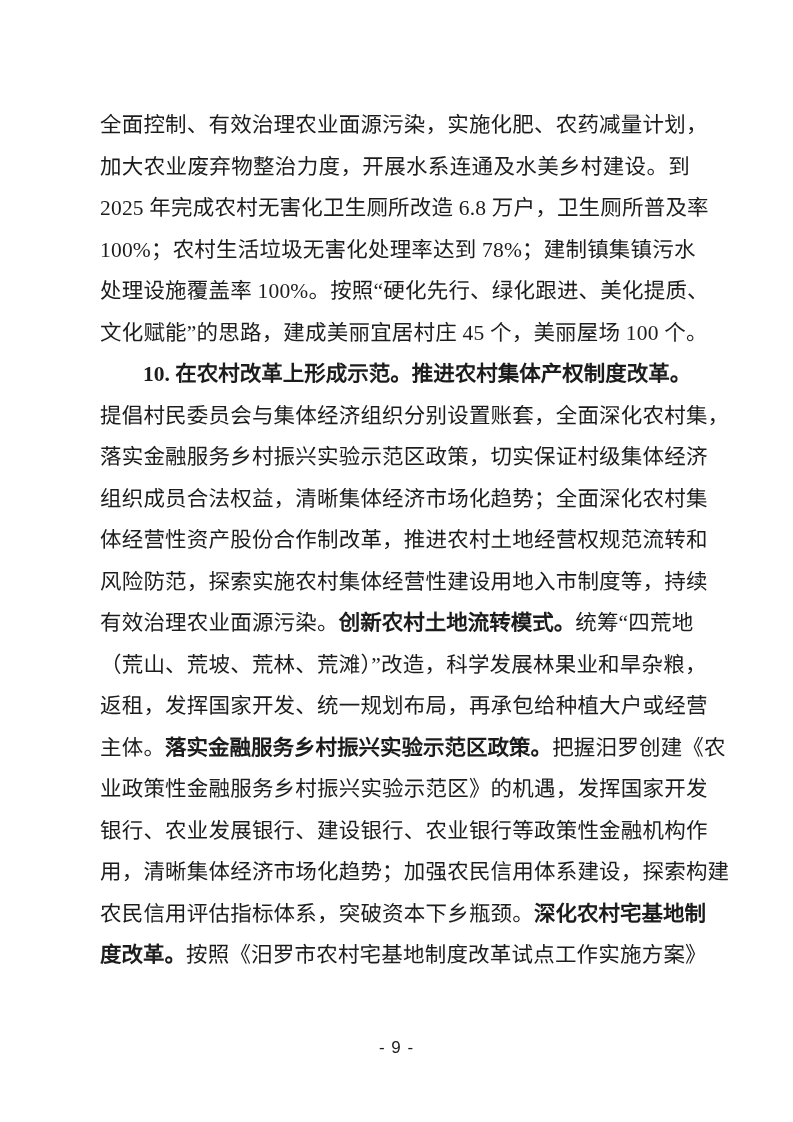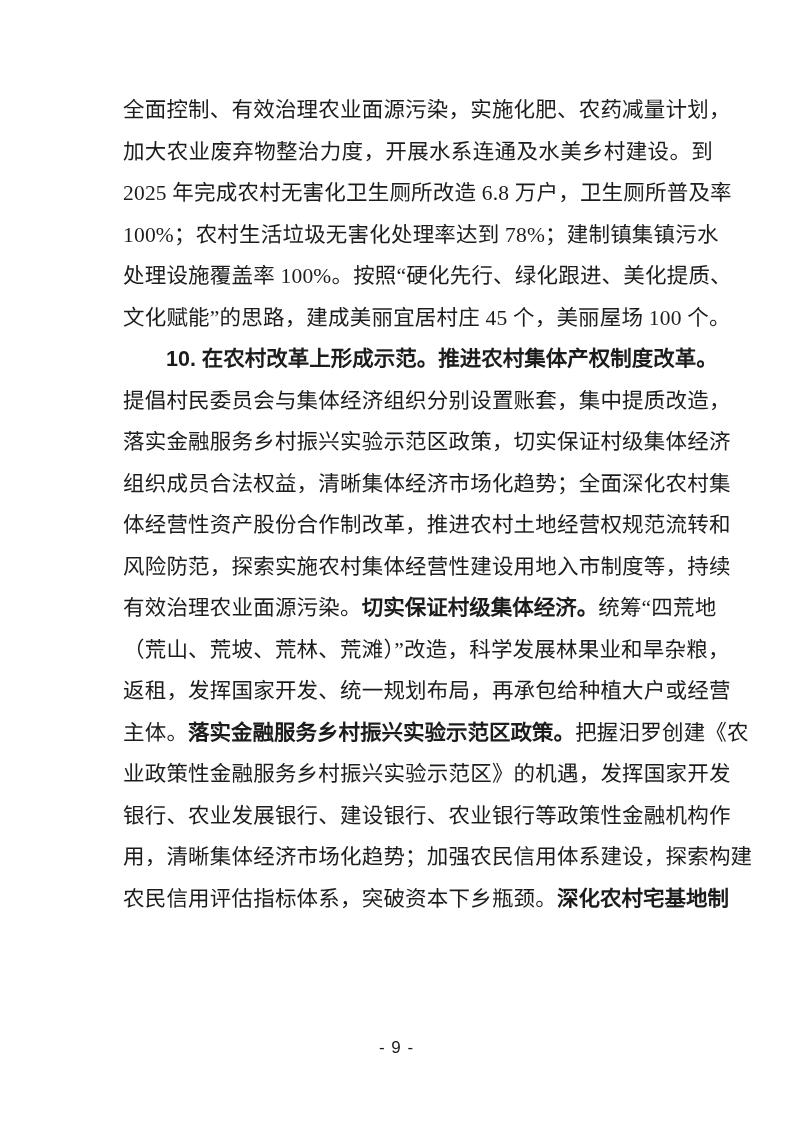--- a/index.html
+++ b/index.html
@@ -12,43 +12,42 @@
     width: 793px;
     height: 1122px;
     background: #ffffff;
     overflow: hidden;
     font-family: "Liberation Serif", "DejaVu Serif", serif;
     color: #1c1c1c;
   }
   .text-block {
     position: absolute;
     left: 100px;
-    top: 90px;
+    top: 105px;
     width: 590px;
-    margin-left: 23px;
   }
   .line {
     height: 41.5px;
     line-height: 41.5px;
     font-size: 21.5px;
     letter-spacing: 0.2px;
     text-align: justify;
     text-align-last: justify;
     white-space: nowrap;
     overflow: visible;
   }
   .line.indent {
     text-indent: 43px;
   }
   .seg {
     font-weight: 400;
   }
   .seg.bold {
     font-weight: 700;
-    font-family: Liberation Sans, sans-serif;
+    font-family: Liberation Serif, serif;
     letter-spacing: 0;
   }
   .footer {
     position: absolute;
     left: 0;
     top: 1038px;
     width: 793px;
     text-align: center;
     font-size: 17px;
     letter-spacing: 1px;
@@ -61,28 +60,29 @@
 
 <div class="page">
   <div class="text-block">
       <div class="line"><span class="seg">全面控制、有效治理农业面源污染，实施化肥、农药减量计划，</span></div>
       <div class="line"><span class="seg">加大农业废弃物整治力度，开展水系连通及水美乡村建设。到</span></div>
       <div class="line"><span class="seg">2025 年完成农村无害化卫生厕所改造 6.8 万户，卫生厕所普及率</span></div>
       <div class="line"><span class="seg">100%；农村生活垃圾无害化处理率达到 78%；建制镇集镇污水</span></div>
       <div class="line"><span class="seg">处理设施覆盖率 100%。按照“硬化先行、绿化跟进、美化提质、</span></div>
       <div class="line"><span class="seg">文化赋能”的思路，建成美丽宜居村庄 45 个，美丽屋场 100 个。</span></div>
       <div class="line indent"><span class="seg bold">10. 在农村改革上形成示范。推进农村集体产权制度改革。</span></div>
-      <div class="line"><span class="seg">提倡村民委员会与集体经济组织分别设置账套，集中提质改造，</span></div>
+      <div class="line"><span class="seg">提倡村民委员会与集体经济组织分别设置账套，全面深化农村集，</span></div>
       <div class="line"><span class="seg">落实金融服务乡村振兴实验示范区政策，切实保证村级集体经济</span></div>
       <div class="line"><span class="seg">组织成员合法权益，清晰集体经济市场化趋势；全面深化农村集</span></div>
       <div class="line"><span class="seg">体经营性资产股份合作制改革，推进农村土地经营权规范流转和</span></div>
       <div class="line"><span class="seg">风险防范，探索实施农村集体经营性建设用地入市制度等，持续</span></div>
-      <div class="line"><span class="seg">有效治理农业面源污染。</span><span class="seg bold">切实保证村级集体经济。</span><span class="seg">统筹“四荒地</span></div>
+      <div class="line"><span class="seg">有效治理农业面源污染。</span><span class="seg bold">创新农村土地流转模式。</span><span class="seg">统筹“四荒地</span></div>
       <div class="line"><span class="seg">（荒山、荒坡、荒林、荒滩）”改造，科学发展林果业和旱杂粮，</span></div>
       <div class="line"><span class="seg">返租，发挥国家开发、统一规划布局，再承包给种植大户或经营</span></div>
       <div class="line"><span class="seg">主体。</span><span class="seg bold">落实金融服务乡村振兴实验示范区政策。</span><span class="seg">把握汨罗创建《农</span></div>
       <div class="line"><span class="seg">业政策性金融服务乡村振兴实验示范区》的机遇，发挥国家开发</span></div>
       <div class="line"><span class="seg">银行、农业发展银行、建设银行、农业银行等政策性金融机构作</span></div>
       <div class="line"><span class="seg">用，清晰集体经济市场化趋势；加强农民信用体系建设，探索构建</span></div>
       <div class="line"><span class="seg">农民信用评估指标体系，突破资本下乡瓶颈。</span><span class="seg bold">深化农村宅基地制</span></div>
+      <div class="line"><span class="seg bold">度改革。</span><span class="seg">按照《汨罗市农村宅基地制度改革试点工作实施方案》</span></div>
     </div>
   <div class="footer">- 9 -</div>
 </div>
 
 </body></html>

